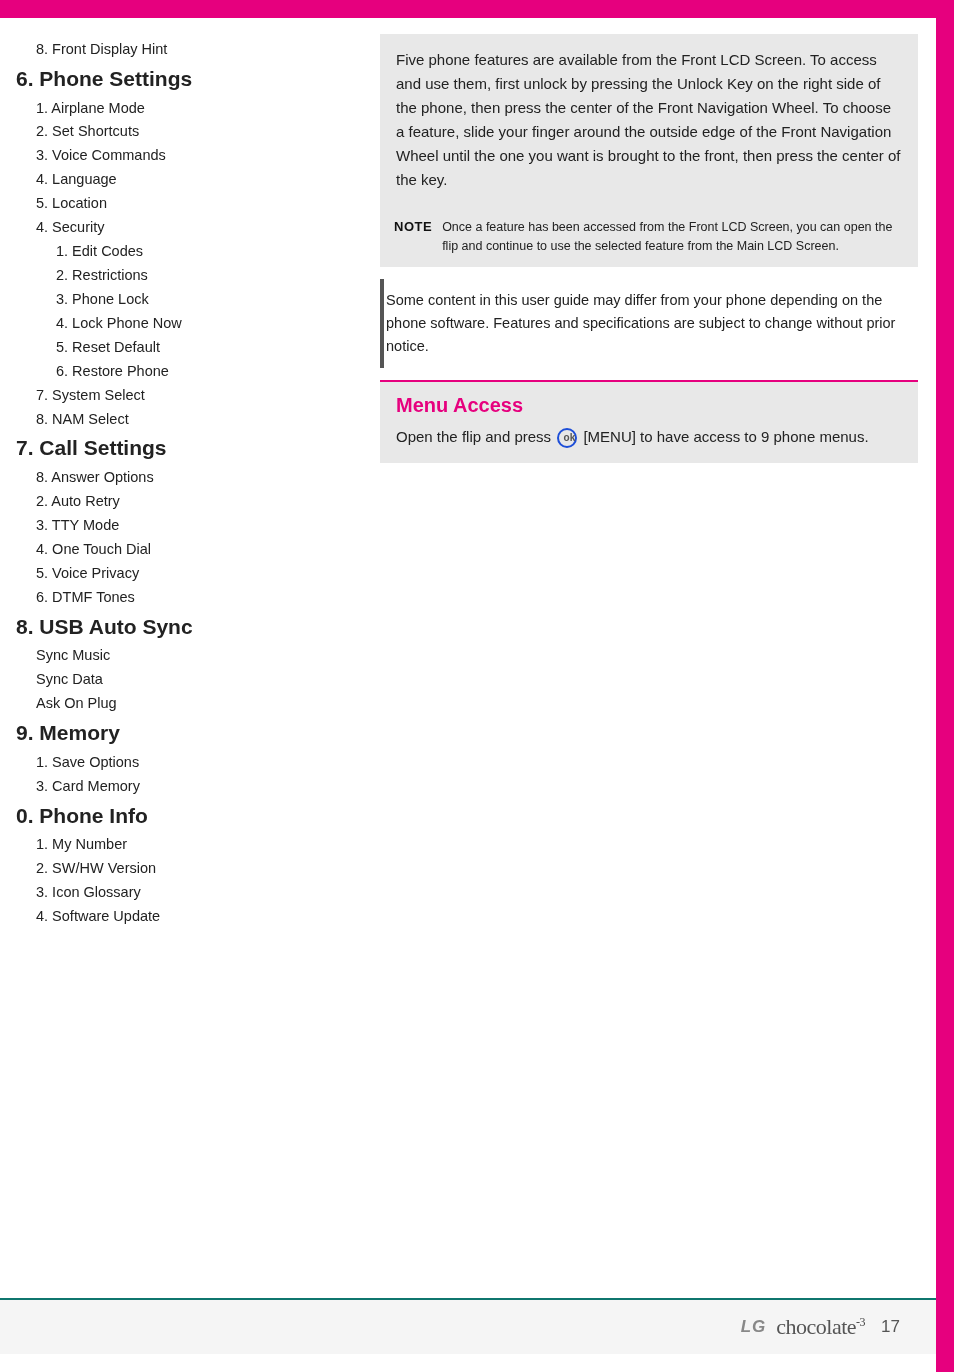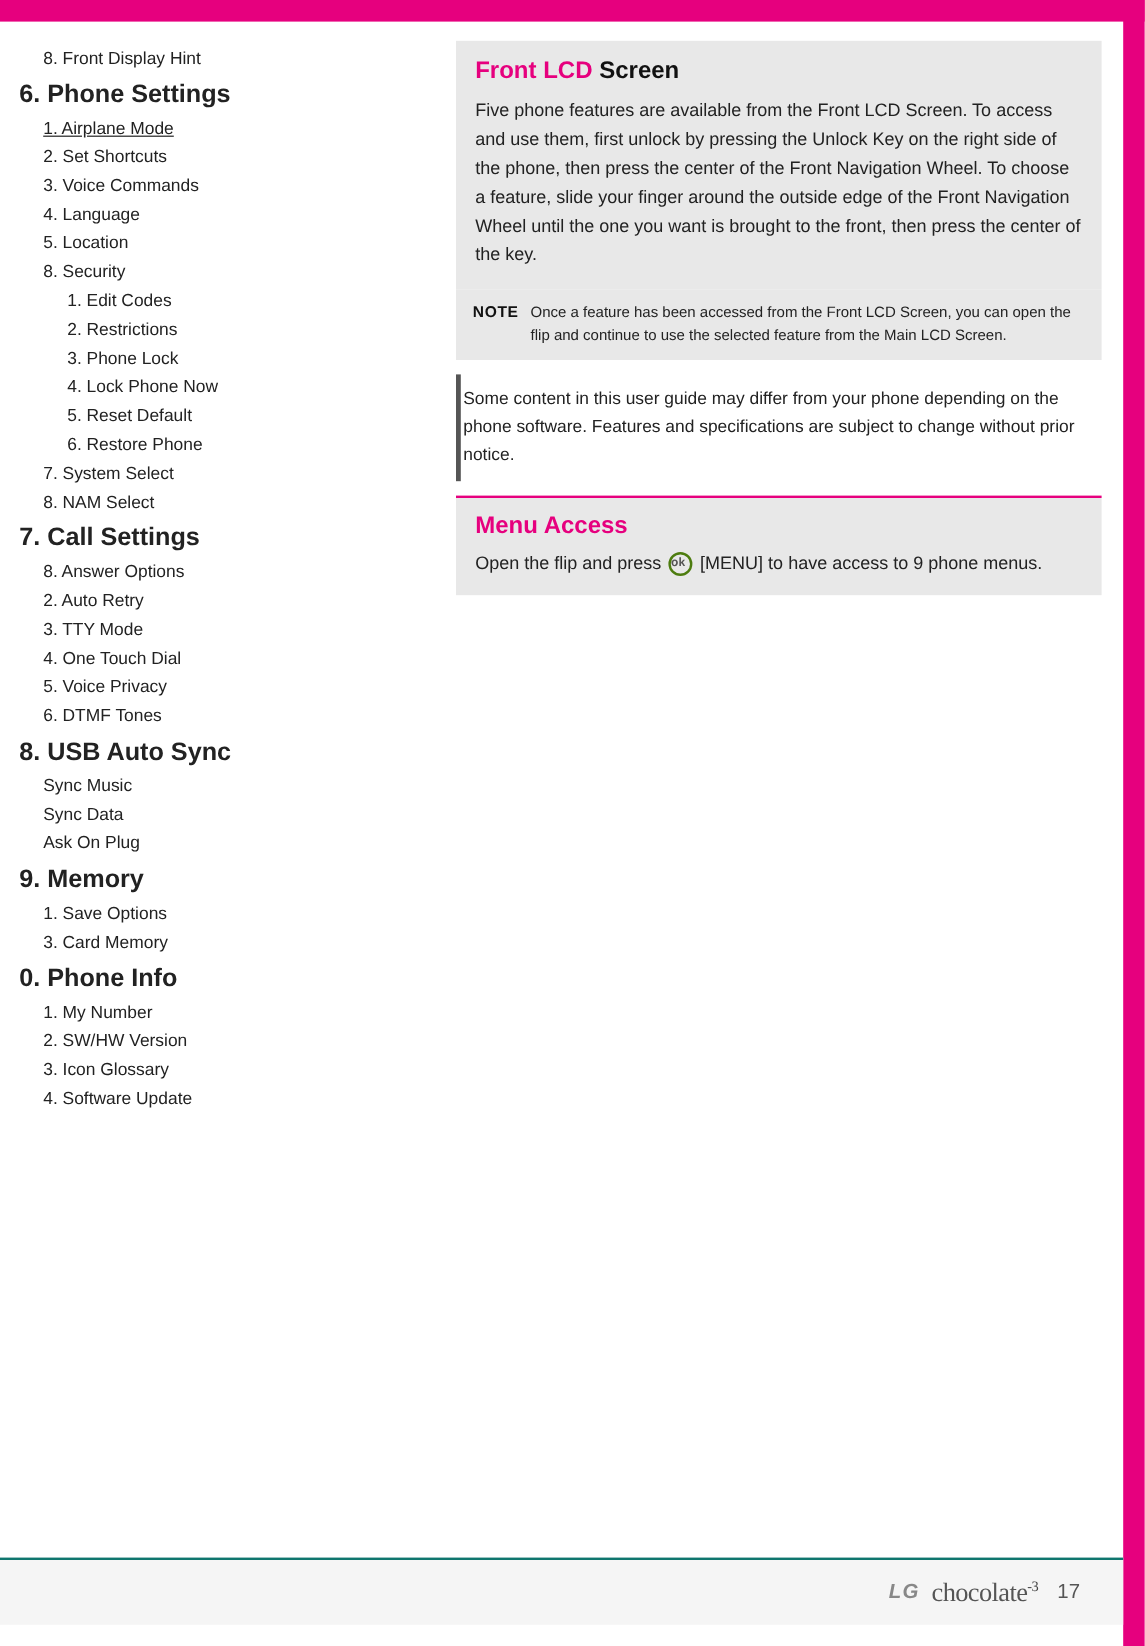--- a/index.html
+++ b/index.html
@@ -138,25 +138,25 @@
     }
 
     .menu-access-body {
       font-size: 15px;
       line-height: 1.6;
       color: #222;
     }
 
     .ok-circle {
       display: inline-block;
-      border: 2px solid #4d7c0f;
+      border: 2px solid #1d4ed8;
       border-radius: 50%;
       width: 20px;
       height: 20px;
-      text-align: left;
+      text-align: right;
       line-height: 16px;
       font-size: 10px;
       font-weight: bold;
       color: #555;
       vertical-align: middle;
       margin: 0 2px;
     }
 
     
     .footer {
@@ -219,26 +219,26 @@
 <div class="top-bar"></div>
 
 <div class="right-strip"></div>
 
 <div class="content-wrapper">
 
   <div class="left-col">
     <ul id="menu-list">
         <li class="menu-item" style="padding-left: 20px;">8. Front Display Hint</li>
         <li class="menu-item bold-header" style="padding-left: 0px;">6. Phone Settings</li>
-        <li class="menu-item" style="padding-left: 20px; text-decoration: underline;">1. Airplane Mode</li>
+        <li class="menu-item" style="padding-left: 20px;">1. Airplane Mode</li>
         <li class="menu-item" style="padding-left: 20px;">2. Set Shortcuts</li>
         <li class="menu-item" style="padding-left: 20px;">3. Voice Commands</li>
         <li class="menu-item" style="padding-left: 20px;">4. Language</li>
         <li class="menu-item" style="padding-left: 20px;">5. Location</li>
-        <li class="menu-item" style="padding-left: 20px;">8. Security</li>
+        <li class="menu-item" style="padding-left: 20px;">4. Security</li>
         <li class="menu-item" style="padding-left: 40px;">1. Edit Codes</li>
         <li class="menu-item" style="padding-left: 40px;">2. Restrictions</li>
         <li class="menu-item" style="padding-left: 40px;">3. Phone Lock</li>
         <li class="menu-item" style="padding-left: 40px;">4. Lock Phone Now</li>
         <li class="menu-item" style="padding-left: 40px;">5. Reset Default</li>
         <li class="menu-item" style="padding-left: 40px;">6. Restore Phone</li>
         <li class="menu-item" style="padding-left: 20px;">7. System Select</li>
         <li class="menu-item" style="padding-left: 20px;">8. NAM Select</li>
         <li class="menu-item bold-header" style="padding-left: 0px;">7. Call Settings</li>
         <li class="menu-item" style="padding-left: 20px;">8. Answer Options</li>
@@ -258,23 +258,20 @@
         <li class="menu-item" style="padding-left: 20px;">1. My Number</li>
         <li class="menu-item" style="padding-left: 20px;">2. SW/HW Version</li>
         <li class="menu-item" style="padding-left: 20px;">3. Icon Glossary</li>
         <li class="menu-item" style="padding-left: 20px;">4. Software Update</li>
       </ul>
   </div>
 
   <div class="right-col">
 
     <div class="section-box">
-      <div class="section-title">
-        <span style="color:#e6007e;">Front LCD</span><span style="color:#111;"> Screen</span>
-      </div>
       <div class="section-body">Five phone features are available from the Front LCD Screen. To access and use them, first unlock by pressing the Unlock Key on the right side of the phone, then press the center of the Front Navigation Wheel. To choose a feature, slide your finger around the outside edge of the Front Navigation Wheel until the one you want is brought to the front, then press the center of the key.</div>
     </div>
 
     <div class="note-box">
       <span class="note-label">NOTE</span>
       <span class="note-text">Once a feature has been accessed from the Front LCD Screen, you can open the flip and continue to use the selected feature from the Main LCD Screen.</span>
     </div>
 
     <div class="sidebar-note">Some content in this user guide may differ from your phone depending on the phone software. Features and specifications are subject to change without prior notice.</div>
 

